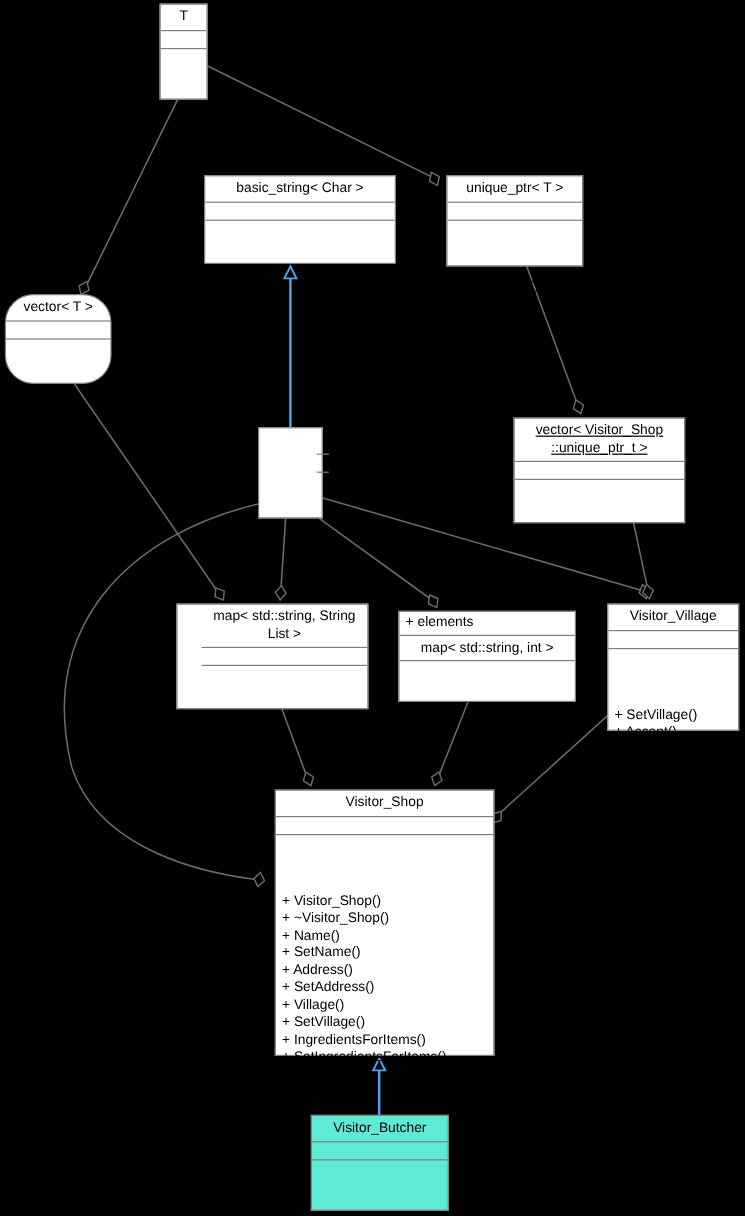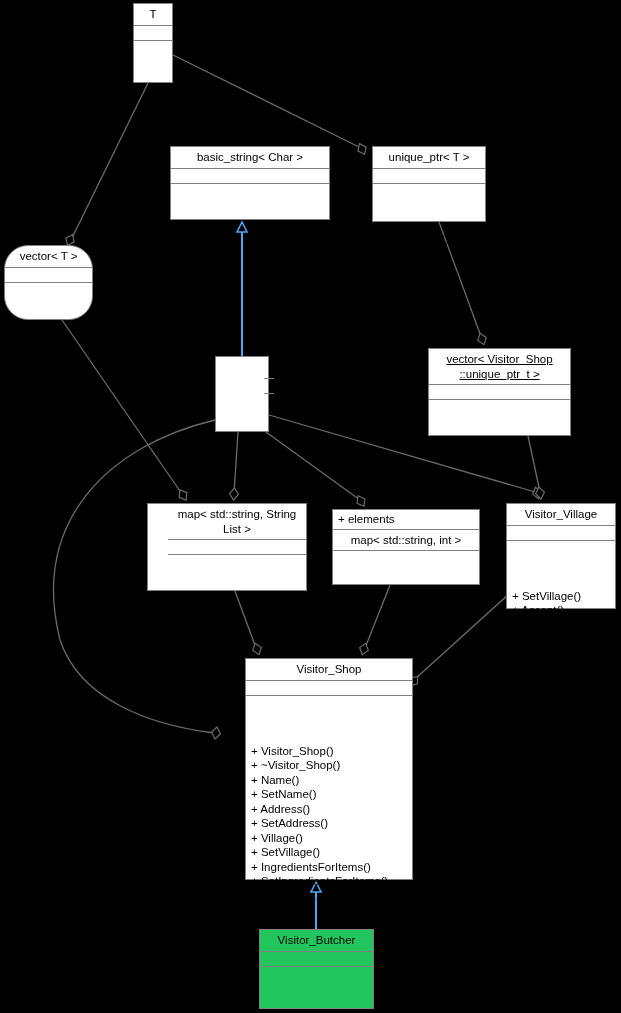--- a/index.html
+++ b/index.html
@@ -27,21 +27,21 @@
     position: absolute;
     box-sizing: border-box;
     border: 1px solid #808080;
     background: #ffffff;
     color: #000000;
     display: flex;
     flex-direction: column;
     z-index: 5;
   }
   .node.highlight {
-    background: #22c55e;
+    background: #5eead4;
   }
   .node .compartment {
     box-sizing: border-box;
     border-bottom: 1px solid #808080;
     padding: 2px 5px;
     font-size: 11.5px;
     line-height: 14.5px;
     white-space: pre;
   }
   .node .compartment:last-child {
@@ -167,21 +167,21 @@
         <div class="compartment members" style="flex: 1 1 auto;">+ elements</div>
         <div class="compartment title">map&lt; std::string, int &gt;</div>
         <div class="compartment members empty" style="flex: 1 1 auto;"></div>
       </div>
       <div class="node" style="left: 506px; top: 503px; width: 110px; height: 106px;">
         <div class="compartment title">Visitor_Village</div>
         <div class="compartment members empty" style="flex: 1 1 auto;"></div>
         <div class="compartment members" style="flex: 1 1 auto;">+ SetVillage()
 + Accept()</div>
       </div>
-      <div class="node" style="left: 245px; top: 658px; width: 168px; height: 222px;">
+      <div class="node" style="left: 229px; top: 658px; width: 183px; height: 222px;">
         <div class="compartment title">Visitor_Shop</div>
         <div class="compartment members empty" style="flex: 1 1 auto;"></div>
         <div class="compartment members" style="flex: 1 1 auto;">+ Visitor_Shop()
 + ~Visitor_Shop()
 + Name()
 + SetName()
 + Address()
 + SetAddress()
 + Village()
 + SetVillage()

